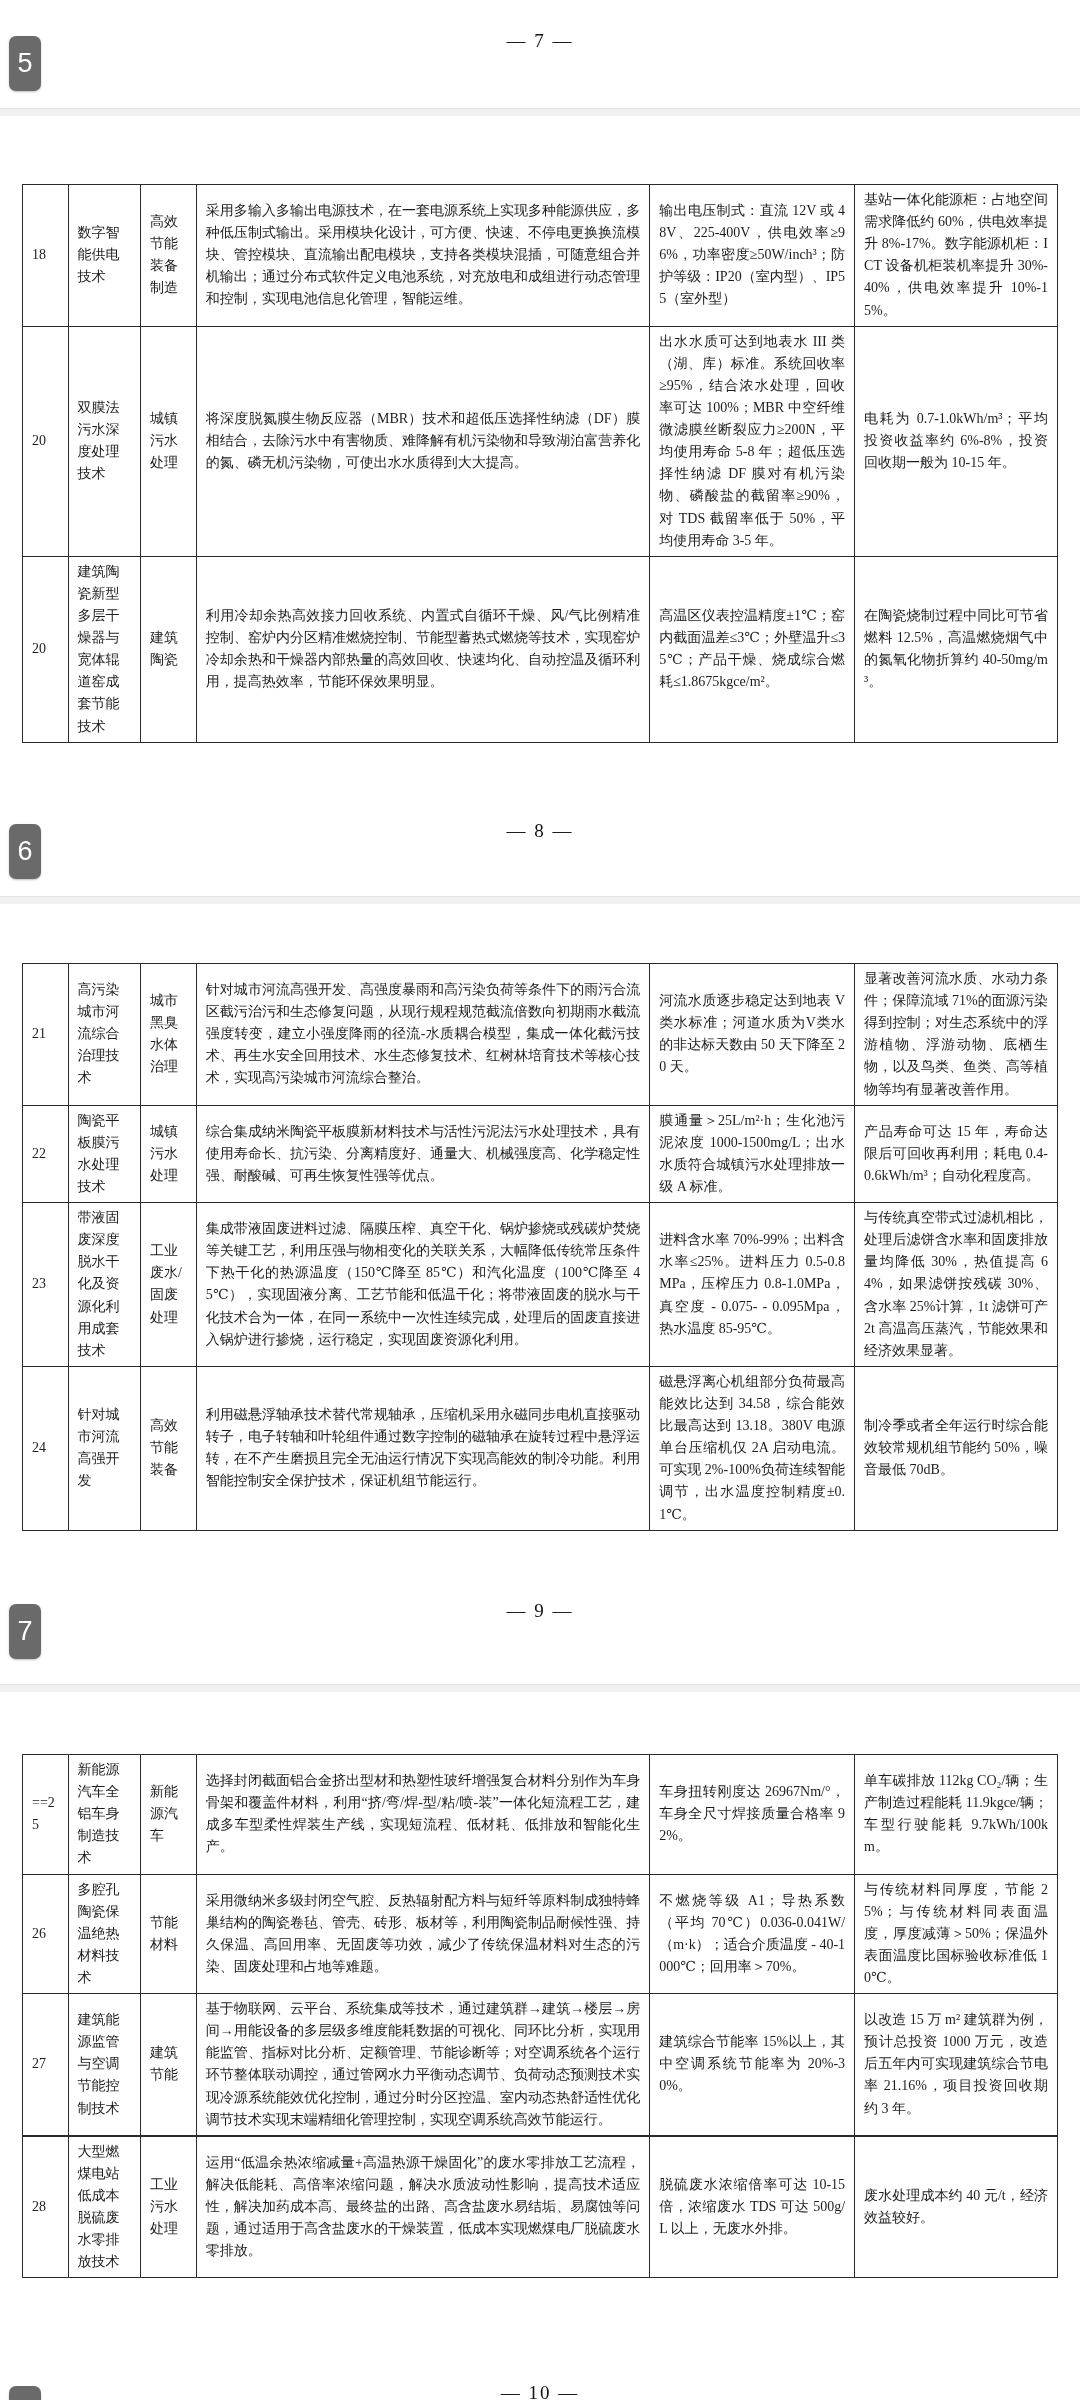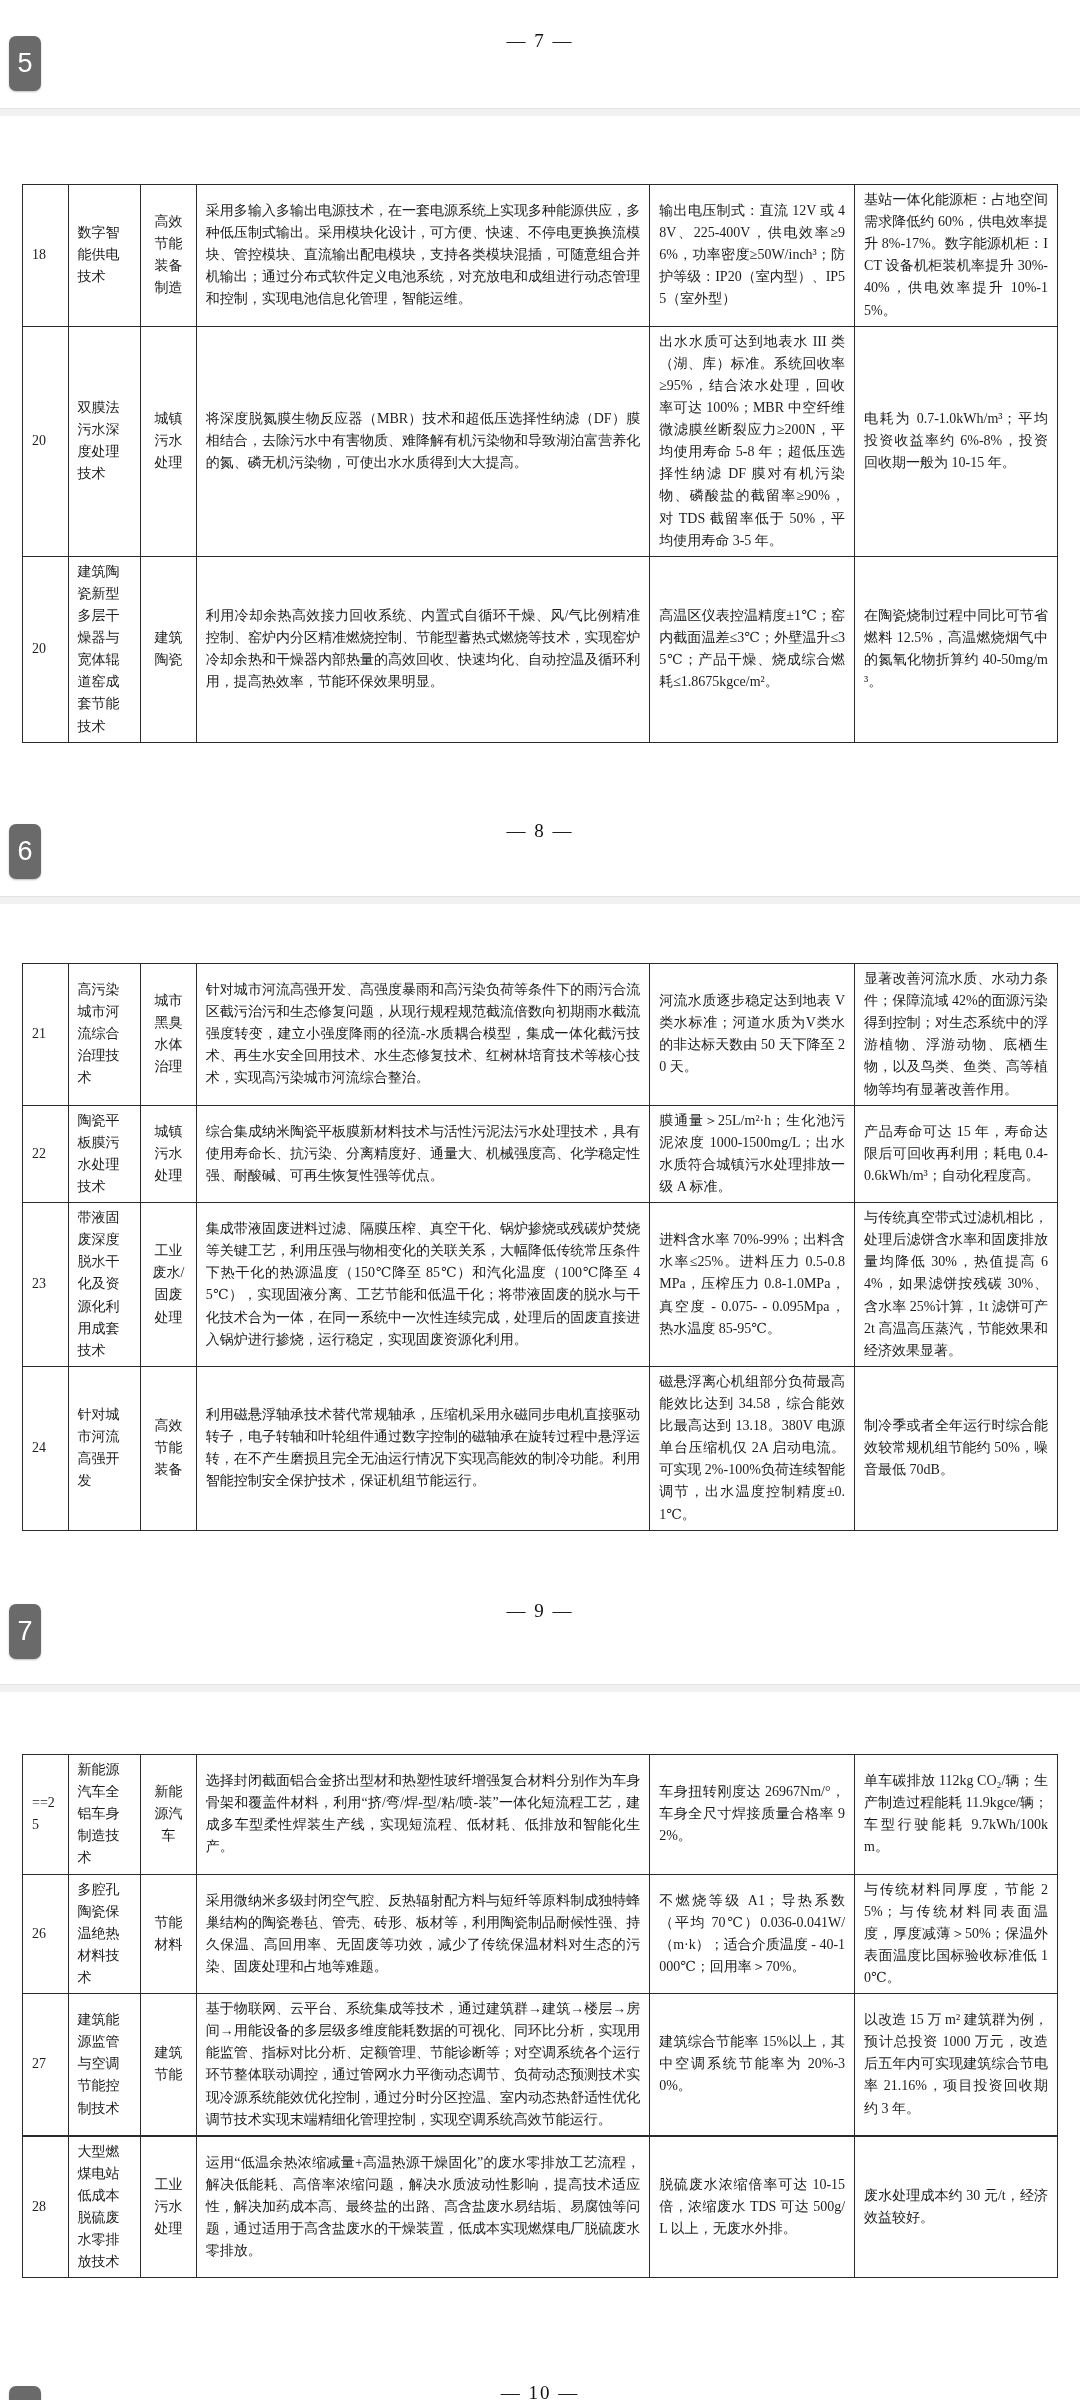--- a/index.html
+++ b/index.html
@@ -49,21 +49,21 @@
     line-height:1.58;
   }
   .tech-table td{
     border:1px solid var(--border);
     vertical-align:middle;
     padding:4px 9px;
     word-break:break-all;
   }
   .c-num{text-align:left;padding:4px 2px;}
   .c-name{padding:4px 7px;}
-  .c-cat{text-align:center;padding:4px 5px;font-family:Liberation Serif, serif;}
+  .c-cat{text-align:left;padding:4px 5px;font-family:Liberation Serif, serif;}
   .c-desc,.c-ind,.c-eff{text-align:justify;}
   
   #table-2 tr:nth-child(4) td{border-top:2.5px solid var(--border);}
 </style>
 </head>
 <body>
 
 <div class="abs page-footer" style="top:30px;">— 7 —</div>
 <div class="abs page-badge" style="top:36px;">5</div>
 <div class="abs sep-strip" style="top:108px;"></div>
@@ -120,21 +120,21 @@
       <col style="width:19.8%">
       <col style="width:19.6%">
     </colgroup>
   <tbody>
   <tr>
     <td class="c-num">21</td>
     <td class="c-name">高污染城市河流综合治理技术</td>
     <td class="c-cat">城市黑臭水体治理</td>
     <td class="c-desc">针对城市河流高强开发、高强度暴雨和高污染负荷等条件下的雨污合流区截污治污和生态修复问题，从现行规程规范截流倍数向初期雨水截流强度转变，建立小强度降雨的径流-水质耦合模型，集成一体化截污技术、再生水安全回用技术、水生态修复技术、红树林培育技术等核心技术，实现高污染城市河流综合整治。</td>
     <td class="c-ind">河流水质逐步稳定达到地表 V 类水标准；河道水质为V类水的非达标天数由 50 天下降至 20 天。</td>
-    <td class="c-eff">显著改善河流水质、水动力条件；保障流域 42%的面源污染得到控制；对生态系统中的浮游植物、浮游动物、底栖生物，以及鸟类、鱼类、高等植物等均有显著改善作用。</td>
+    <td class="c-eff">显著改善河流水质、水动力条件；保障流域 71%的面源污染得到控制；对生态系统中的浮游植物、浮游动物、底栖生物，以及鸟类、鱼类、高等植物等均有显著改善作用。</td>
   </tr>
 
   <tr>
     <td class="c-num">22</td>
     <td class="c-name">陶瓷平板膜污水处理技术</td>
     <td class="c-cat">城镇污水处理</td>
     <td class="c-desc">综合集成纳米陶瓷平板膜新材料技术与活性污泥法污水处理技术，具有使用寿命长、抗污染、分离精度好、通量大、机械强度高、化学稳定性强、耐酸碱、可再生恢复性强等优点。</td>
     <td class="c-ind">膜通量＞25L/m²·h；生化池污泥浓度 1000-1500mg/L；出水水质符合城镇污水处理排放一级 A 标准。</td>
     <td class="c-eff">产品寿命可达 15 年，寿命达限后可回收再利用；耗电 0.4-0.6kWh/m³；自动化程度高。</td>
   </tr>
@@ -199,19 +199,19 @@
     <td class="c-ind">建筑综合节能率 15%以上，其中空调系统节能率为 20%-30%。</td>
     <td class="c-eff">以改造 15 万 m² 建筑群为例，预计总投资 1000 万元，改造后五年内可实现建筑综合节电率 21.16%，项目投资回收期约 3 年。</td>
   </tr>
 
   <tr>
     <td class="c-num">28</td>
     <td class="c-name">大型燃煤电站低成本脱硫废水零排放技术</td>
     <td class="c-cat">工业污水处理</td>
     <td class="c-desc">运用“低温余热浓缩减量+高温热源干燥固化”的废水零排放工艺流程，解决低能耗、高倍率浓缩问题，解决水质波动性影响，提高技术适应性，解决加药成本高、最终盐的出路、高含盐废水易结垢、易腐蚀等问题，通过适用于高含盐废水的干燥装置，低成本实现燃煤电厂脱硫废水零排放。</td>
     <td class="c-ind">脱硫废水浓缩倍率可达 10-15 倍，浓缩废水 TDS 可达 500g/L 以上，无废水外排。</td>
-    <td class="c-eff">废水处理成本约 30 元/t，经济效益较好。</td>
+    <td class="c-eff">废水处理成本约 40 元/t，经济效益较好。</td>
   </tr>
 </tbody>
 </table>
 
 <div class="abs page-footer" style="top:2382px;">— 10 —</div>
 <div class="abs page-badge" style="top:2386px;">8</div>
 
 </body></html>

